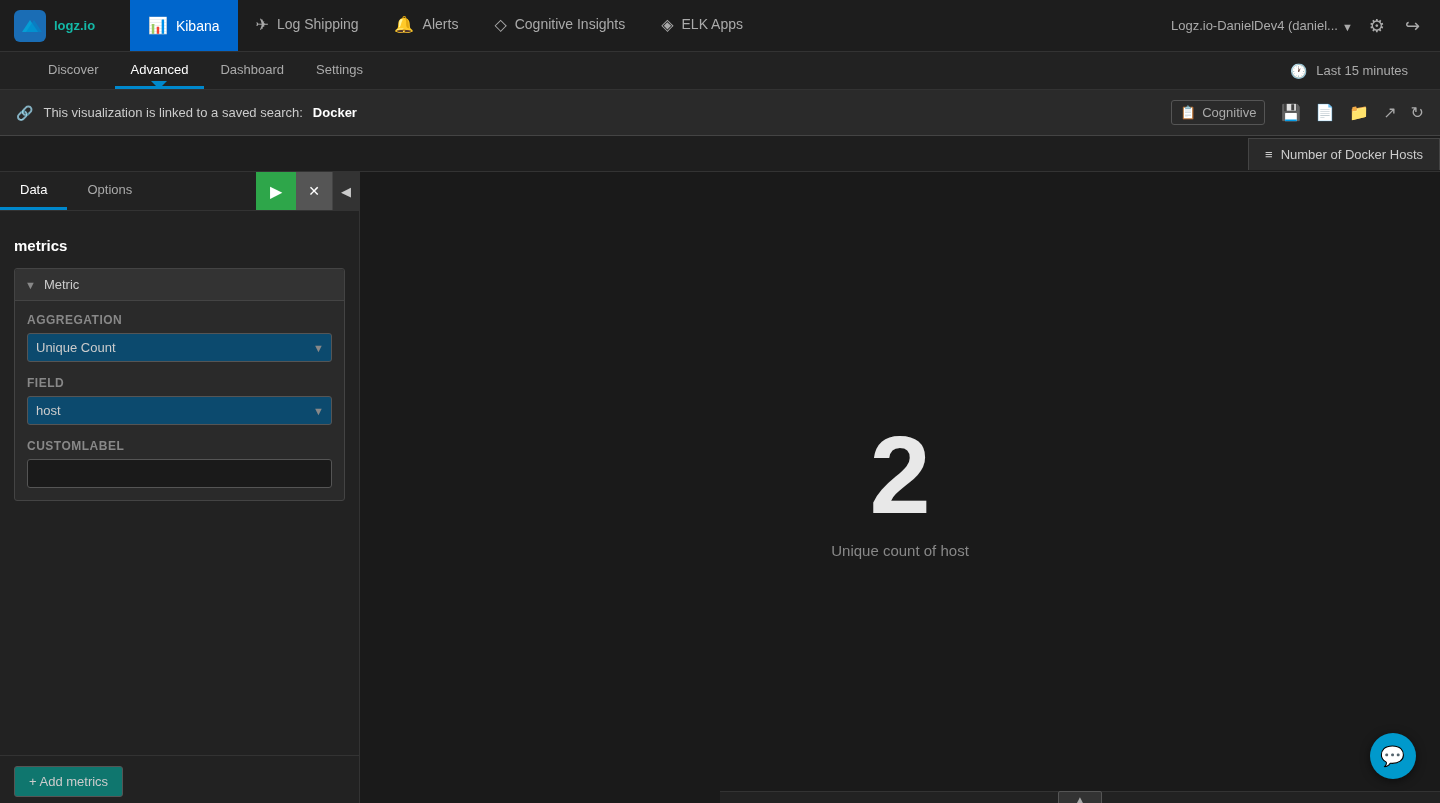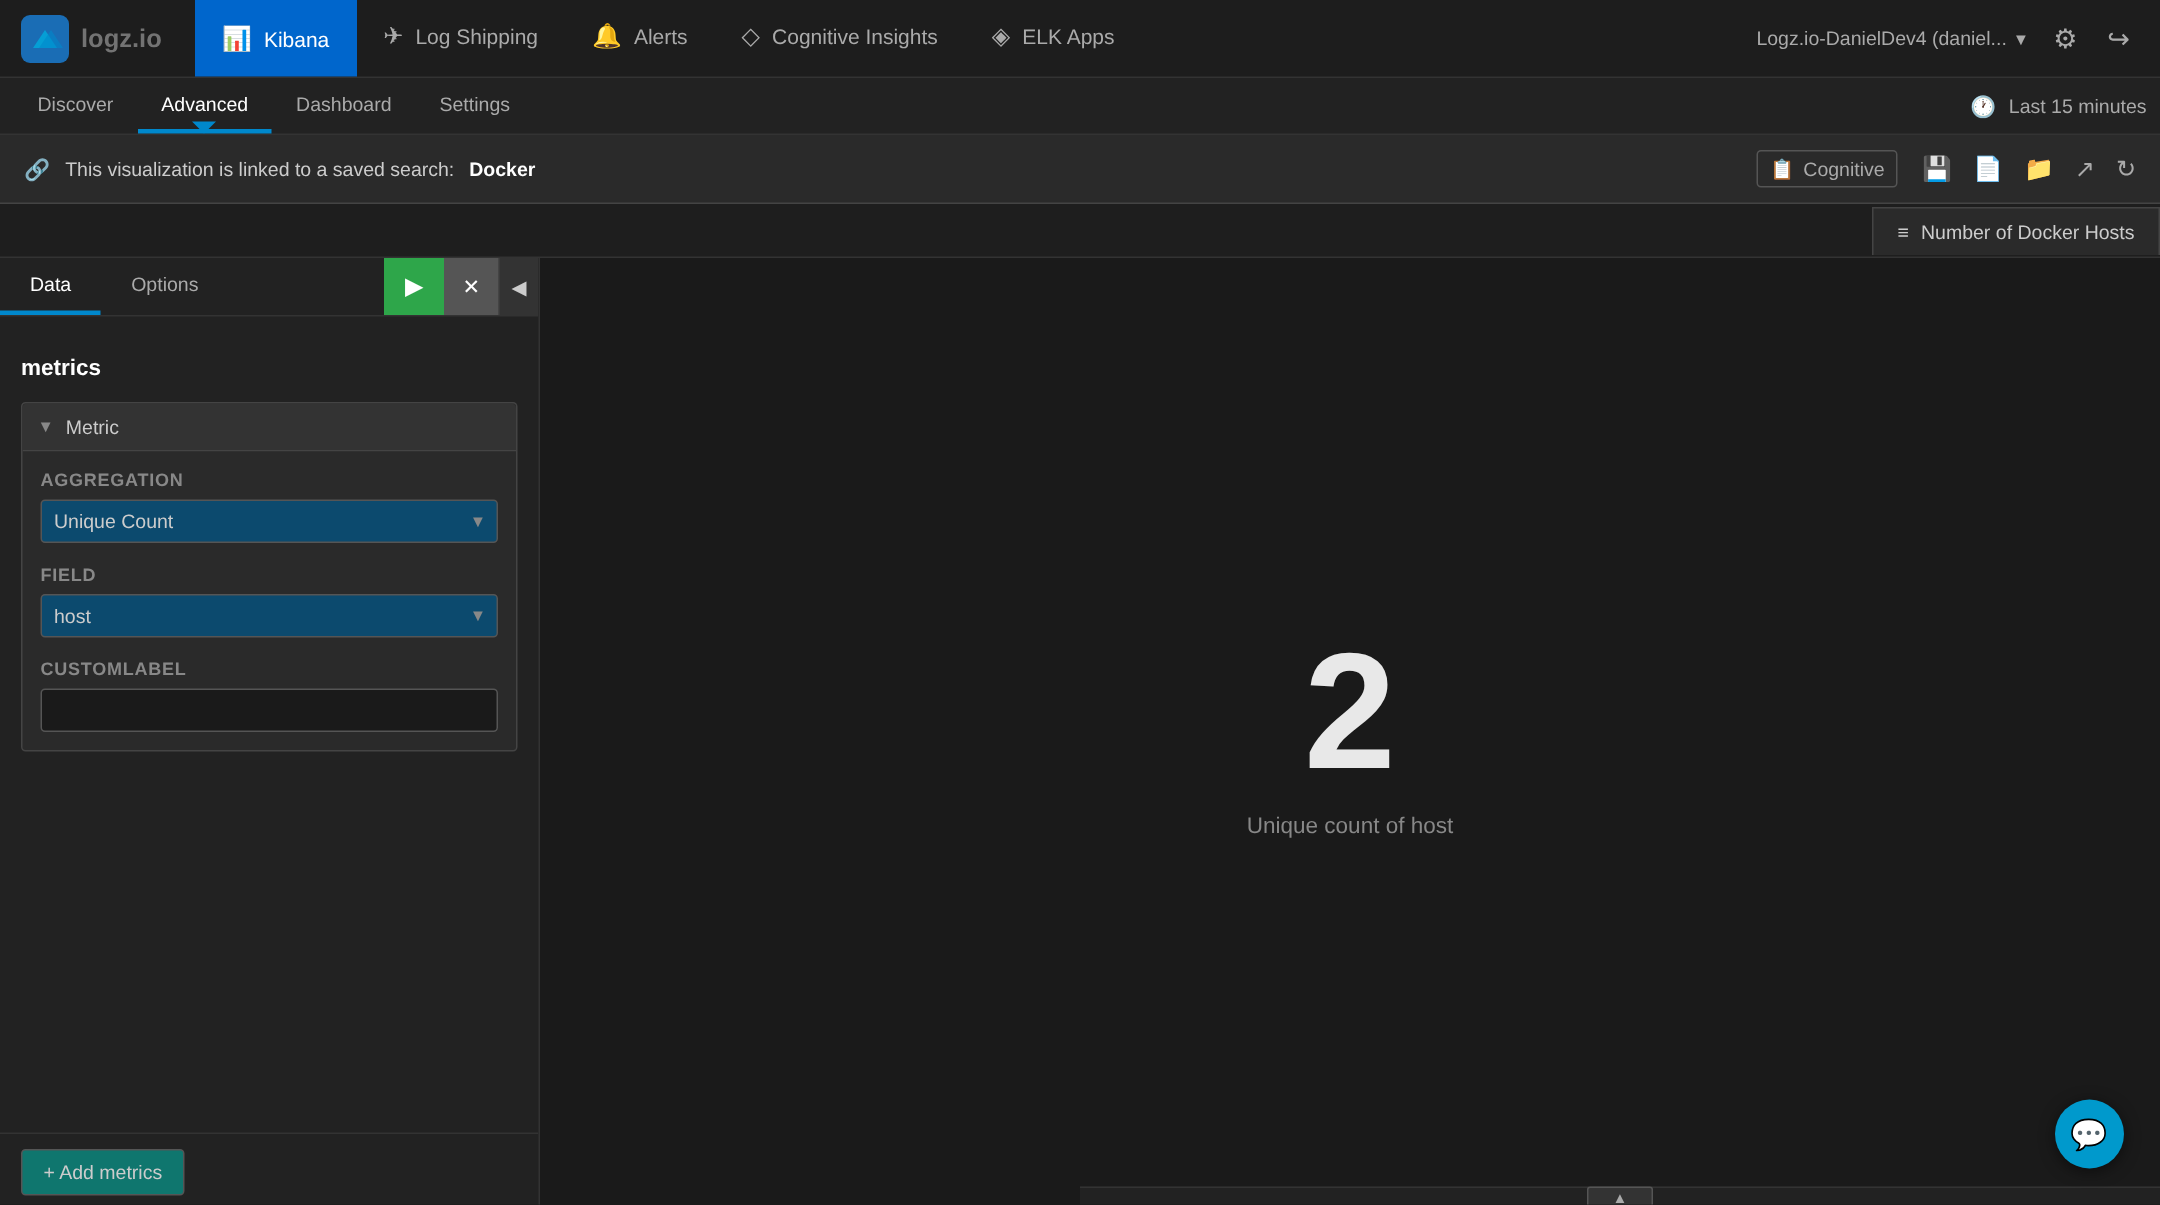--- a/index.html
+++ b/index.html
@@ -69,21 +69,21 @@
       padding: 4px;
     }
 
     
     .sub-nav {
       display: flex;
       align-items: center;
       background: #222;
       height: 38px;
       border-bottom: 1px solid #333;
-      padding: 0 9px;
+      padding: 0 32px;
       gap: 0;
     }
     .sub-nav-item {
       padding: 0 16px;
       height: 100%;
       display: flex;
       align-items: center;
       font-size: 13px;
       color: #aaa;
       cursor: pointer;
@@ -405,21 +405,21 @@
 </head>
 <body>
 
 <div class="top-nav">
   <div class="logo-area">
     <svg class="logo-icon" viewBox="0 0 32 32" fill="none">
       <rect width="32" height="32" rx="6" fill="#1a6db5"></rect>
       <polygon points="8,22 16,10 24,22" fill="#00aadd" opacity="0.8"></polygon>
       <polygon points="12,22 20,10 28,22" fill="#0088cc" opacity="0.6"></polygon>
     </svg>
-    <span style="color:#737373;font-weight:bold;font-size:17px;">logz.io</span>
+    <span style="color:#14b8a6;font-weight:bold;font-size:13px;">logz.io</span>
   </div>
   <div class="nav-items">
     <div class="nav-item active">
       <span class="nav-icon">📊</span>
       <span>Kibana</span>
     </div>
     <div class="nav-item">
       <span class="nav-icon">✈</span>
       <span>Log Shipping</span>
     </div>

